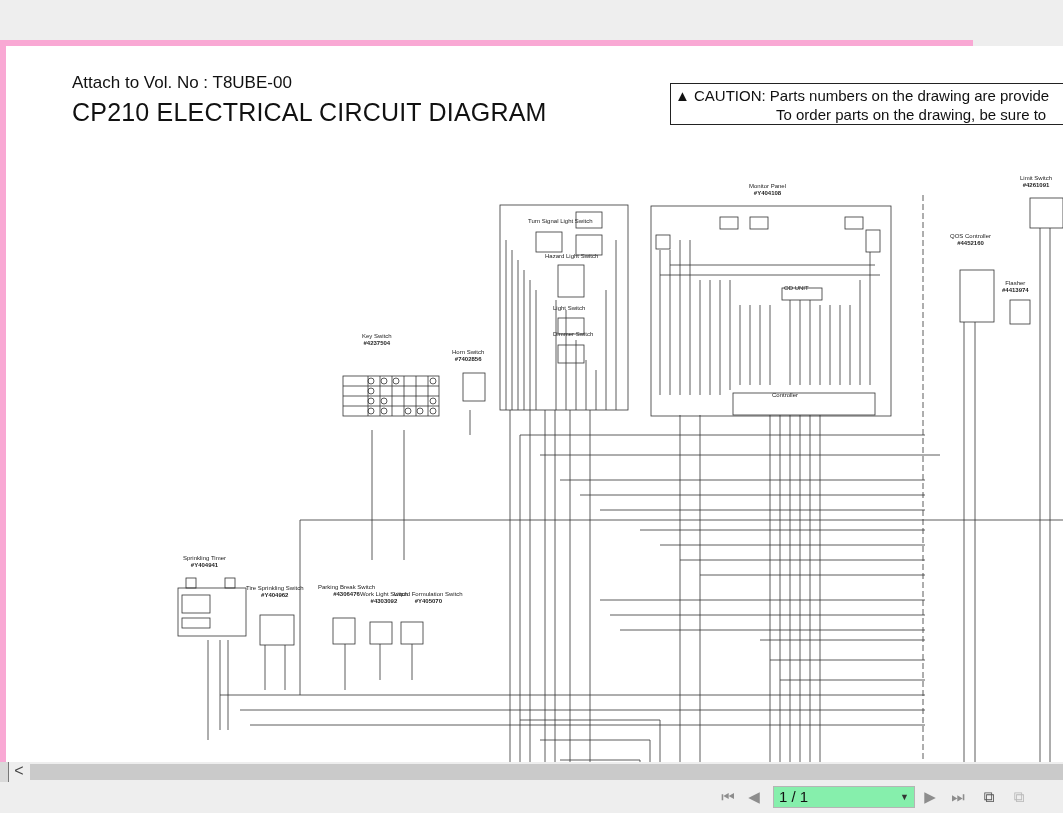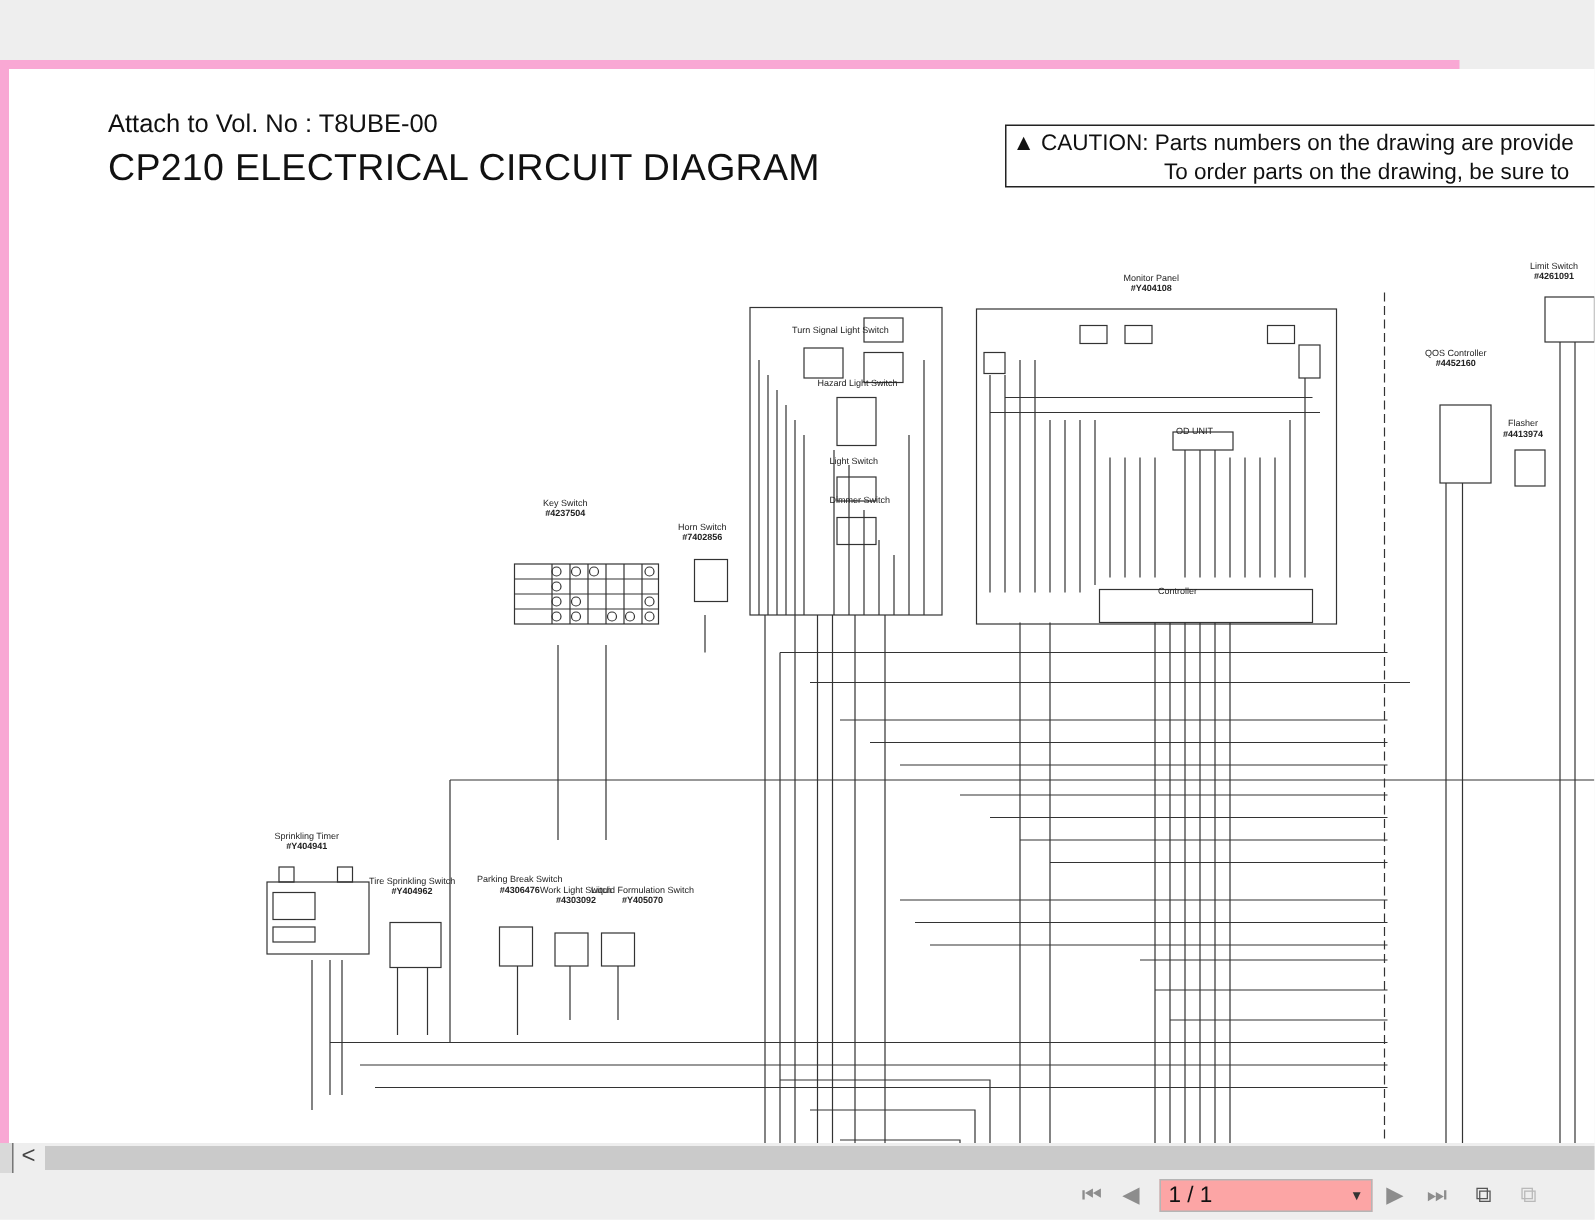--- a/index.html
+++ b/index.html
@@ -11,21 +11,21 @@
   .caution{position:absolute;left:664px;top:37px;width:420px;height:42px;border:1px solid #222;font-size:15px;color:#111;box-sizing:border-box;padding:2px 0 0 4px;line-height:19px;white-space:nowrap;}
   .caution .l2{padding-left:101px;}
   .caution .tri{display:inline-block;font-size:15px;}
   svg.diagram{position:absolute;left:0;top:0;}
   .hscroll{position:absolute;left:0;top:762px;width:1063px;height:20px;background:#eeeeee;}
   .hscroll .track{position:absolute;left:30px;top:2px;width:1033px;height:16px;background:#cacaca;}
   .hscroll .leftbtn{position:absolute;left:8px;top:0;width:22px;height:20px;font-size:16px;color:#444;text-align:center;line-height:18px;}
   .hscroll .corner{position:absolute;left:0;top:0;width:8px;height:20px;background:#d9d9d9;border-right:1px solid #777;}
   .toolbar{position:absolute;left:0;top:782px;width:1063px;height:31px;background:#eeeeee;}
   .tb-ico{position:absolute;top:6px;height:18px;color:#8d8d8d;font-size:15px;line-height:18px;text-align:center;}
-  .pagebox{position:absolute;left:773px;top:4px;width:142px;height:22px;background:#fca5a5;border:1px solid #b5b5b5;box-sizing:border-box;font-size:15px;line-height:20px;padding-left:5px;color:#111;}
+  .pagebox{position:absolute;left:773px;top:4px;width:142px;height:22px;background:#86efac;border:1px solid #b5b5b5;box-sizing:border-box;font-size:15px;line-height:20px;padding-left:5px;color:#111;}
   .pagebox .caret{position:absolute;right:5px;top:0;font-size:9px;color:#333;}
 </style>
 </head>
 <body>
 
 <div class="viewer">
   <div class="page">
     <div class="attach">Attach to Vol. No : T8UBE-00</div>
     <div class="title">CP210 ELECTRICAL CIRCUIT DIAGRAM</div>
     <div class="caution">

